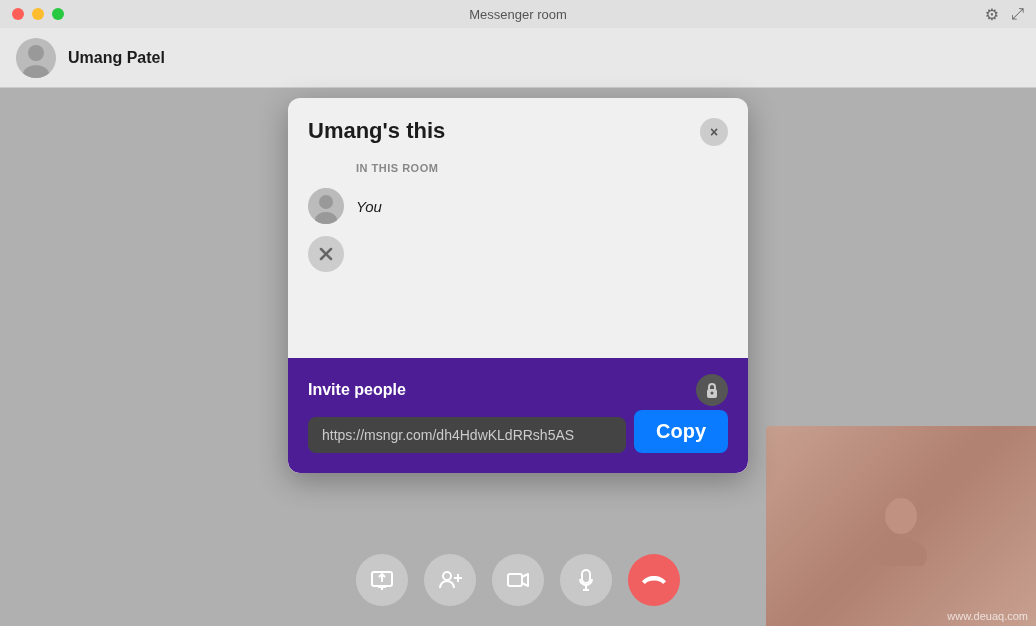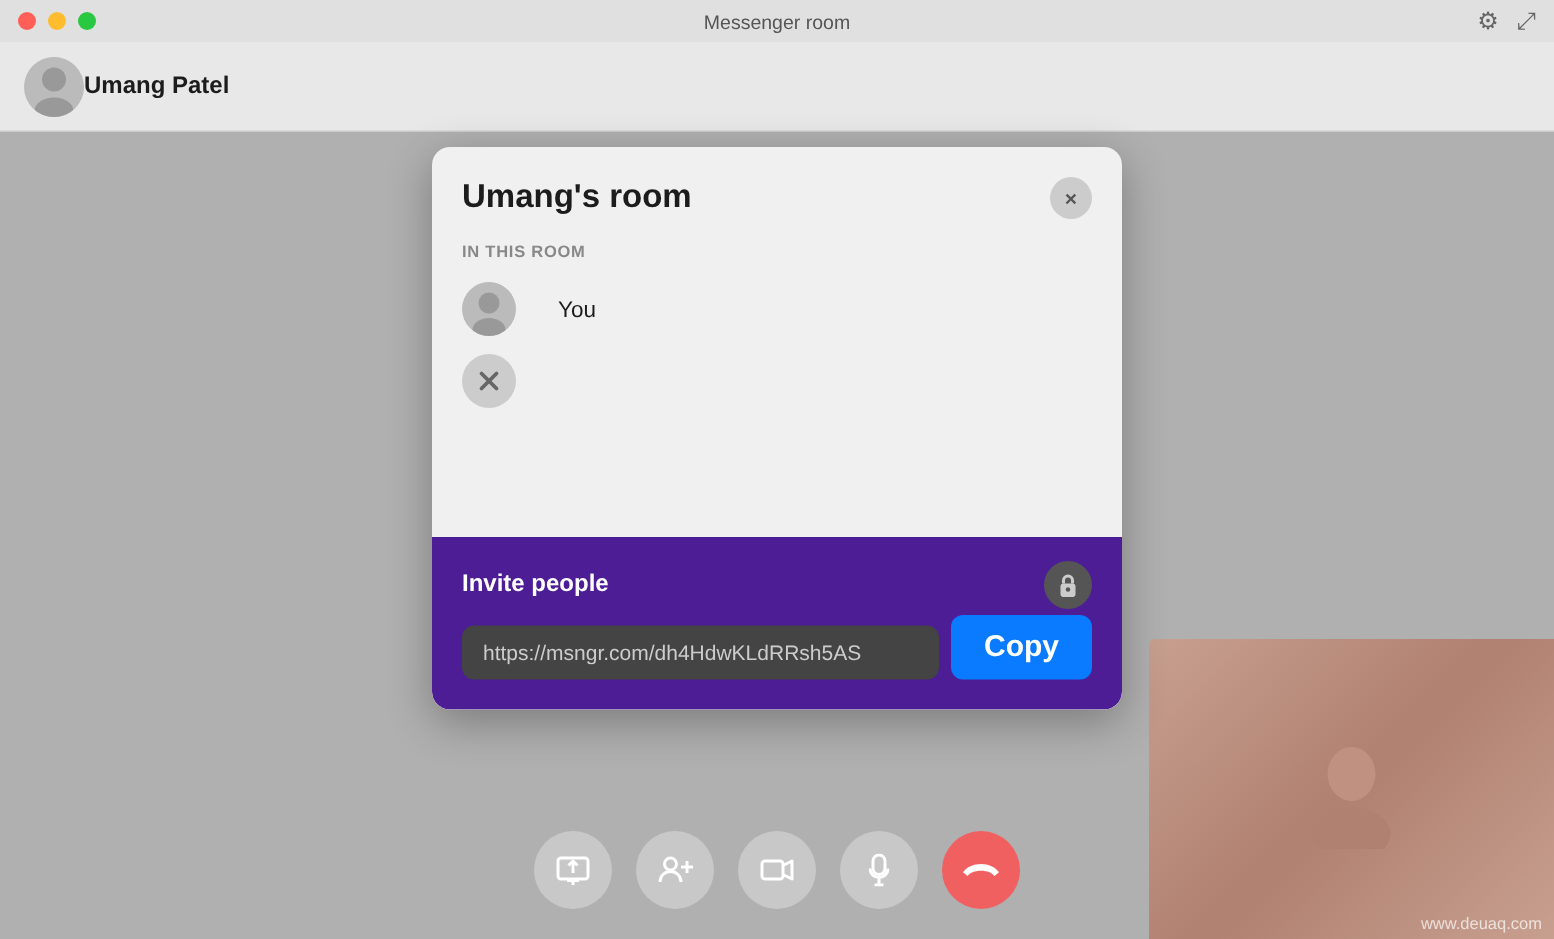--- a/index.html
+++ b/index.html
@@ -54,20 +54,21 @@
       cursor: pointer;
     }
 
     
     .header {
       height: 60px;
       background: #e8e8e8;
       display: flex;
       align-items: center;
       padding: 0 16px;
+      gap: 12px;
       border-bottom: 1px solid #ccc;
     }
     .avatar {
       width: 40px;
       height: 40px;
       border-radius: 50%;
       background: #ccc;
       overflow: hidden;
       display: flex;
       align-items: center;
@@ -148,29 +149,31 @@
       font-size: 14px;
       font-weight: bold;
     }
     .room-section-label {
       font-size: 11px;
       font-weight: 600;
       color: #888;
       letter-spacing: 0.5px;
       padding: 16px 20px 8px 20px;
       text-transform: uppercase;
+      margin-left: 48px;
     }
     .room-members {
       padding: 0 20px;
     }
     .member-item {
       display: flex;
       align-items: center;
-      gap: 28px;
+      gap: 12px;
       padding: 6px 0;
+      font-style: italic;
     }
     .member-avatar {
       width: 36px;
       height: 36px;
       border-radius: 50%;
       background: #ccc;
       display: flex;
       align-items: center;
       justify-content: center;
       overflow: hidden;
@@ -332,21 +335,21 @@
     <div class="video-thumbnail-inner">
       <svg width="80" height="80" viewBox="0 0 80 80">
         <ellipse cx="40" cy="30" rx="16" ry="18" fill="#c09080"></ellipse>
         <ellipse cx="40" cy="70" rx="26" ry="18" fill="#b08070"></ellipse>
       </svg>
     </div>
   </div>
 
   <div class="room-modal">
     <div class="room-modal-header">
-      <span class="room-title">Umang's room</span>
+      <span class="room-title">Umang's this</span>
       <button class="close-btn">×</button>
     </div>
     <div class="room-section-label">IN THIS ROOM</div>
     <div class="room-members">
       <div class="member-item">
         <div class="member-avatar">
           <svg width="36" height="36" viewBox="0 0 36 36">
             <circle cx="18" cy="18" r="18" fill="#bbb"></circle>
             <circle cx="18" cy="14" r="7" fill="#999"></circle>
             <ellipse cx="18" cy="32" rx="11" ry="8" fill="#999"></ellipse>

